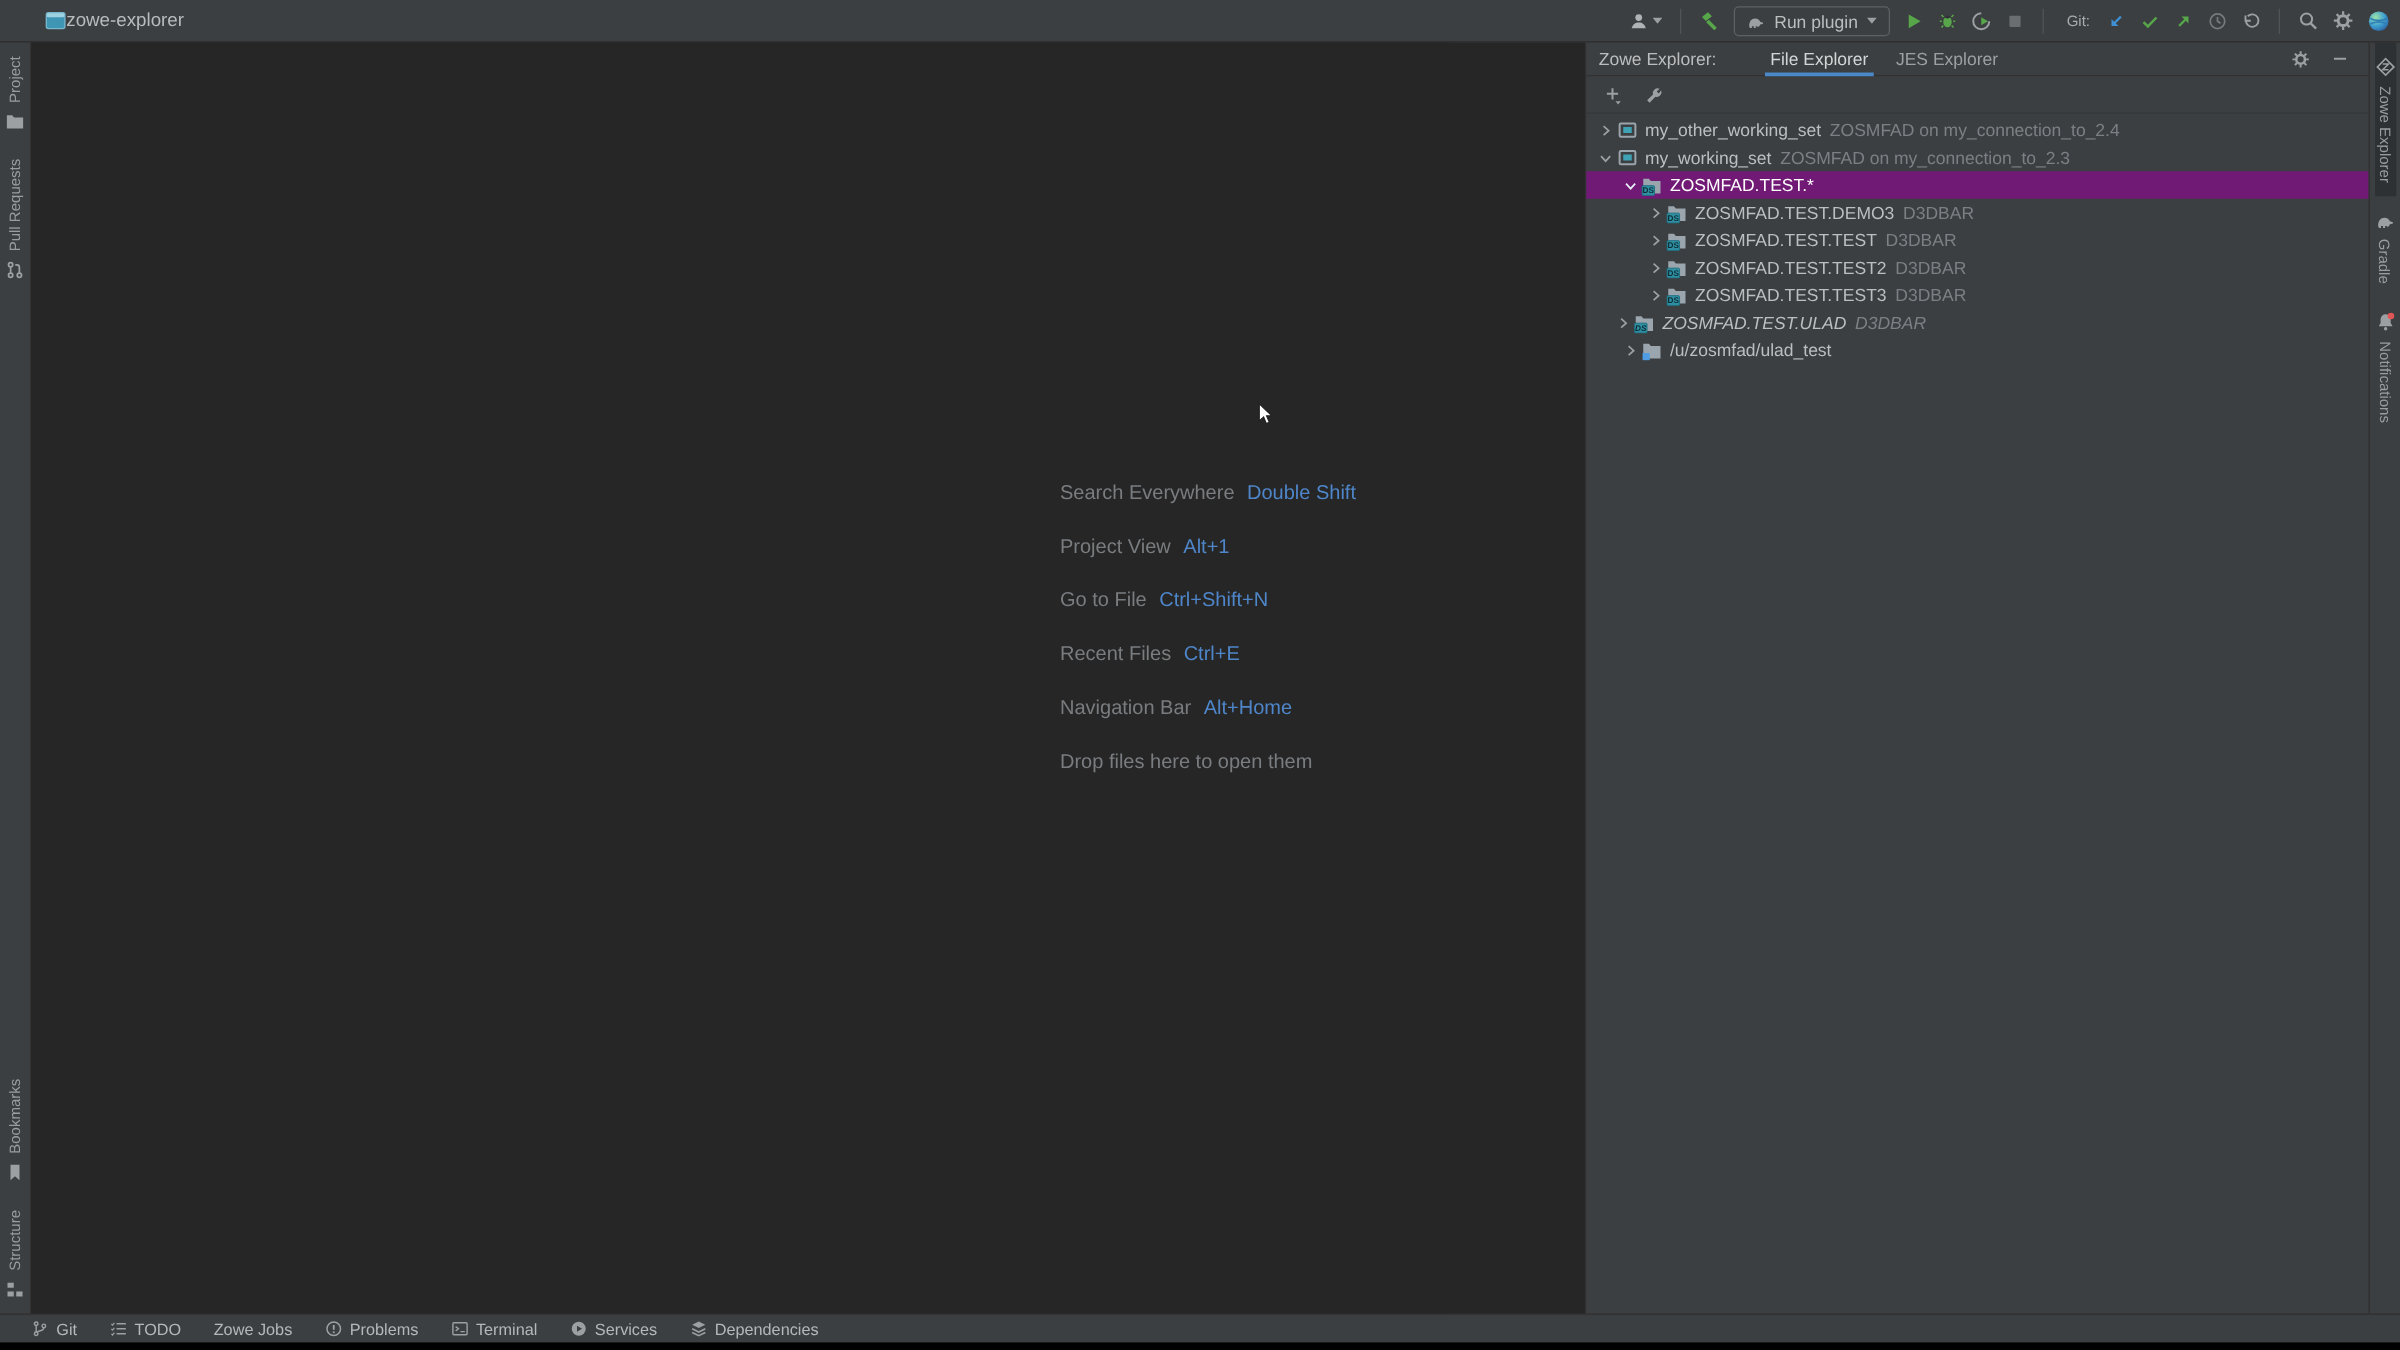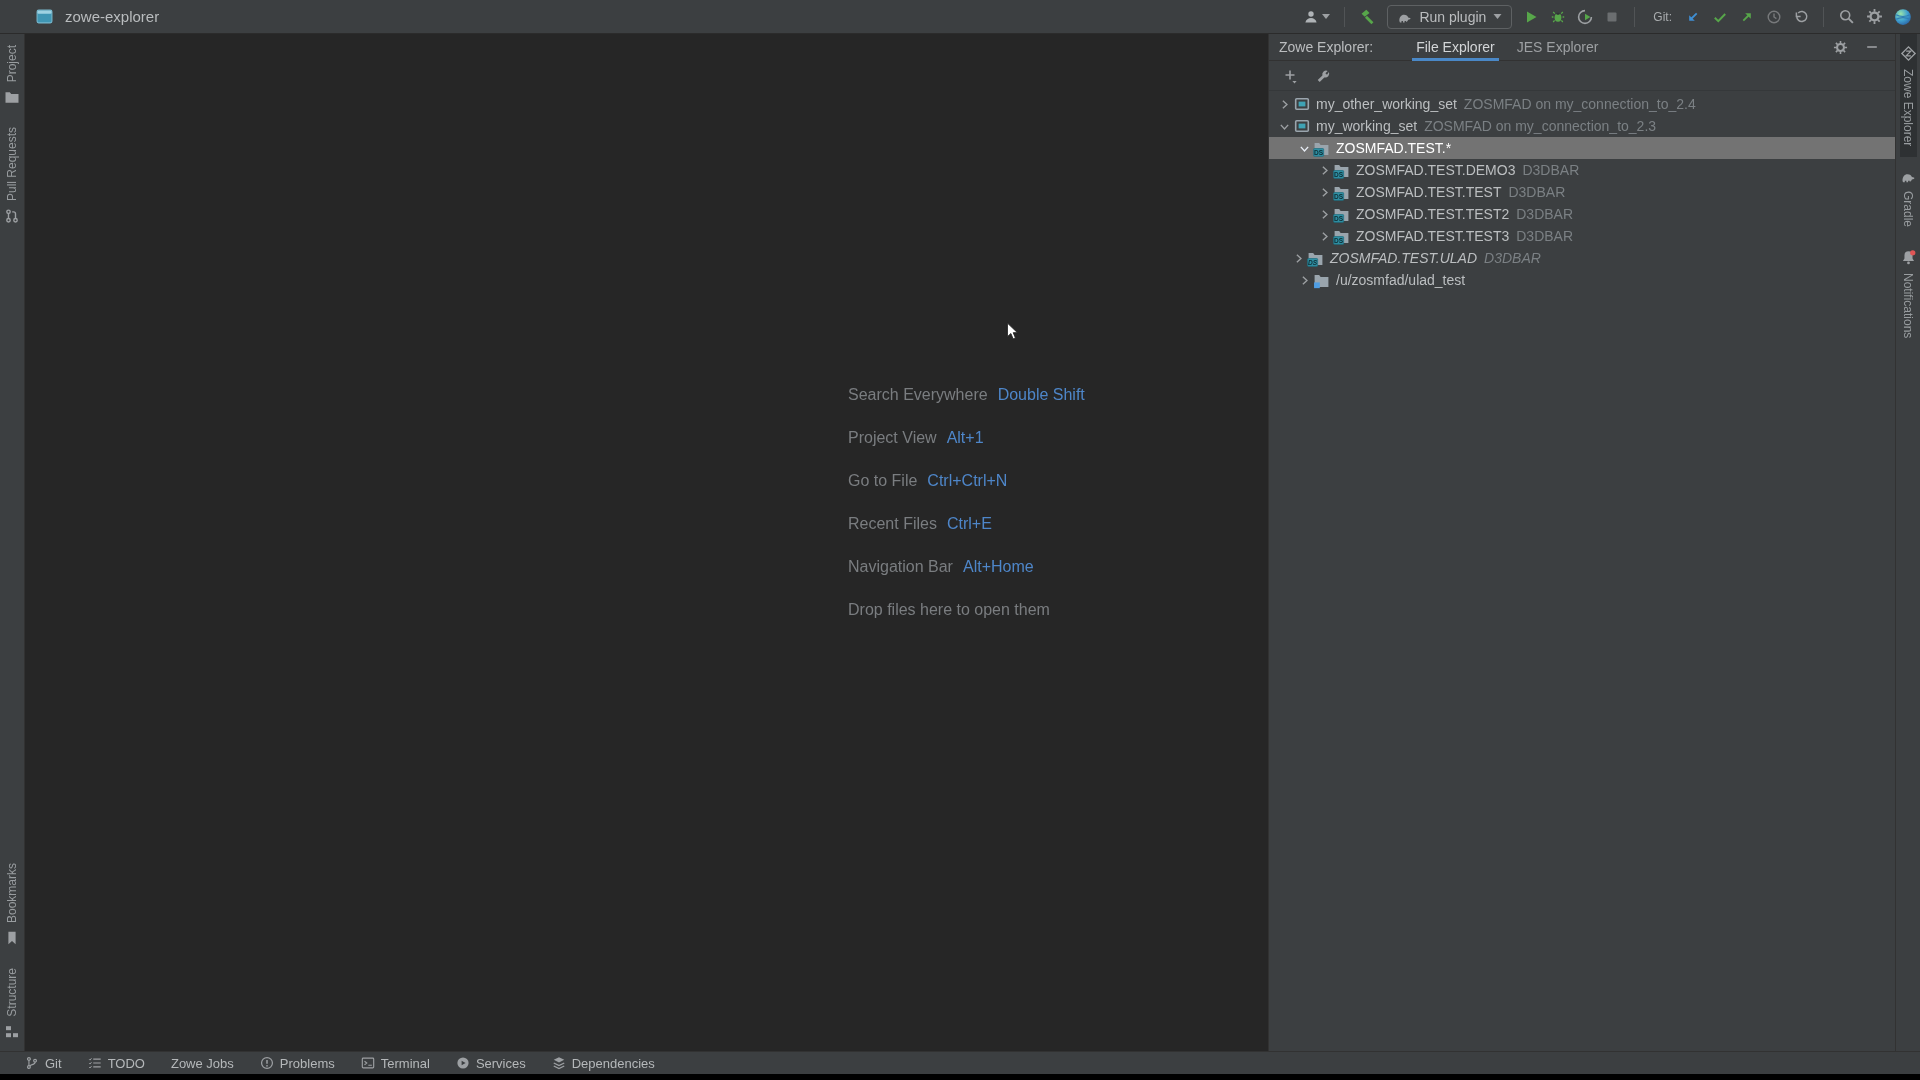--- a/index.html
+++ b/index.html
@@ -11,21 +11,21 @@
   }
   .icon { display:inline-flex; align-items:center; justify-content:center; }
   .icon svg { display:block; }
 
   
   #titlebar {
     position:absolute; left:0; top:0; width:1920px; height:34px;
     background:#3c3f41; border-bottom:1px solid #2b2b2b;
     display:flex; align-items:center;
   }
-  .title-left { display:flex; align-items:flex-end; gap:12px; padding-left:36px; }
+  .title-left { display:flex; align-items:flex-end; gap:0; padding-left:36px; }
   .title-text { font-size:15px; color:#b9bcbe; }
   .toolbar-right { margin-left:auto; display:flex; align-items:center; gap:11px; padding-right:8px; }
   .tb-sep { width:1px; height:20px; background:#515456; margin:0 3px; }
   .combo {
     display:flex; align-items:center; gap:7px; height:24px; padding:0 9px;
     border:1px solid #5e6163; border-radius:4px; font-size:14px; color:#bbbdbf;
   }
   .user-group { display:flex; align-items:center; gap:3px; }
   .git-label { font-size:12px; color:#a9acae; margin:0 2px 0 4px; }
 
@@ -63,21 +63,21 @@
   }
   .panel-title { font-size:14px; color:#bbbdbf; margin-right:32px; }
   .panel-tab { position:relative; height:27px; display:flex; align-items:center; padding:0 11px; font-size:14px; color:#9da0a3; cursor:default; }
   .panel-tab.active { color:#d3d5d7;text-align:center; }
   .panel-tab.active::after { content:""; position:absolute; left:7px; right:7px; bottom:0; height:3px; background:#4a88c7; }
   .panel-header-icons { margin-left:auto; display:flex; align-items:center; gap:17px; padding-right:6px; }
   .panel-toolbar { height:30px; display:flex; align-items:center; gap:17px; padding:0 13px; border-bottom:1px solid #35383a; }
 
   .tree { padding-top:2px; font-size:14px; }
   .tree-row { height:22px; display:flex; align-items:center; color:#bcbfc1; cursor:default; white-space:nowrap; }
-  .tree-row.selected { background:#737373; color:#ffffff; }
+  .tree-row.selected { background:#701a75; color:#ffffff; }
   .chev { width:18px; display:flex; justify-content:center; color:#9da0a3; flex:0 0 18px; }
   .tree-row.selected .chev { color:#e8edf5; }
   .ticon { width:17px; margin-right:6px; flex:0 0 17px; }
   .suffix { color:#7b8084; margin-left:7px; }
 
   
   #statusbar {
     position:absolute; left:0; bottom:6px; width:1920px; height:23px;
     background:#3c3f41; border-top:1px solid #323232;
     display:flex; align-items:center; gap:26px; padding-left:25px;
@@ -272,21 +272,21 @@
       <div class="sc-line">
         <span class="sc-label">Search Everywhere</span>
         <span class="sc-key">Double Shift</span>
       </div>
       <div class="sc-line">
         <span class="sc-label">Project View</span>
         <span class="sc-key">Alt+1</span>
       </div>
       <div class="sc-line">
         <span class="sc-label">Go to File</span>
-        <span class="sc-key">Ctrl+Ctrl+N</span>
+        <span class="sc-key">Ctrl+Shift+N</span>
       </div>
       <div class="sc-line">
         <span class="sc-label">Recent Files</span>
         <span class="sc-key">Ctrl+E</span>
       </div>
       <div class="sc-line">
         <span class="sc-label">Navigation Bar</span>
         <span class="sc-key">Alt+Home</span>
       </div>
       <div class="sc-line">

